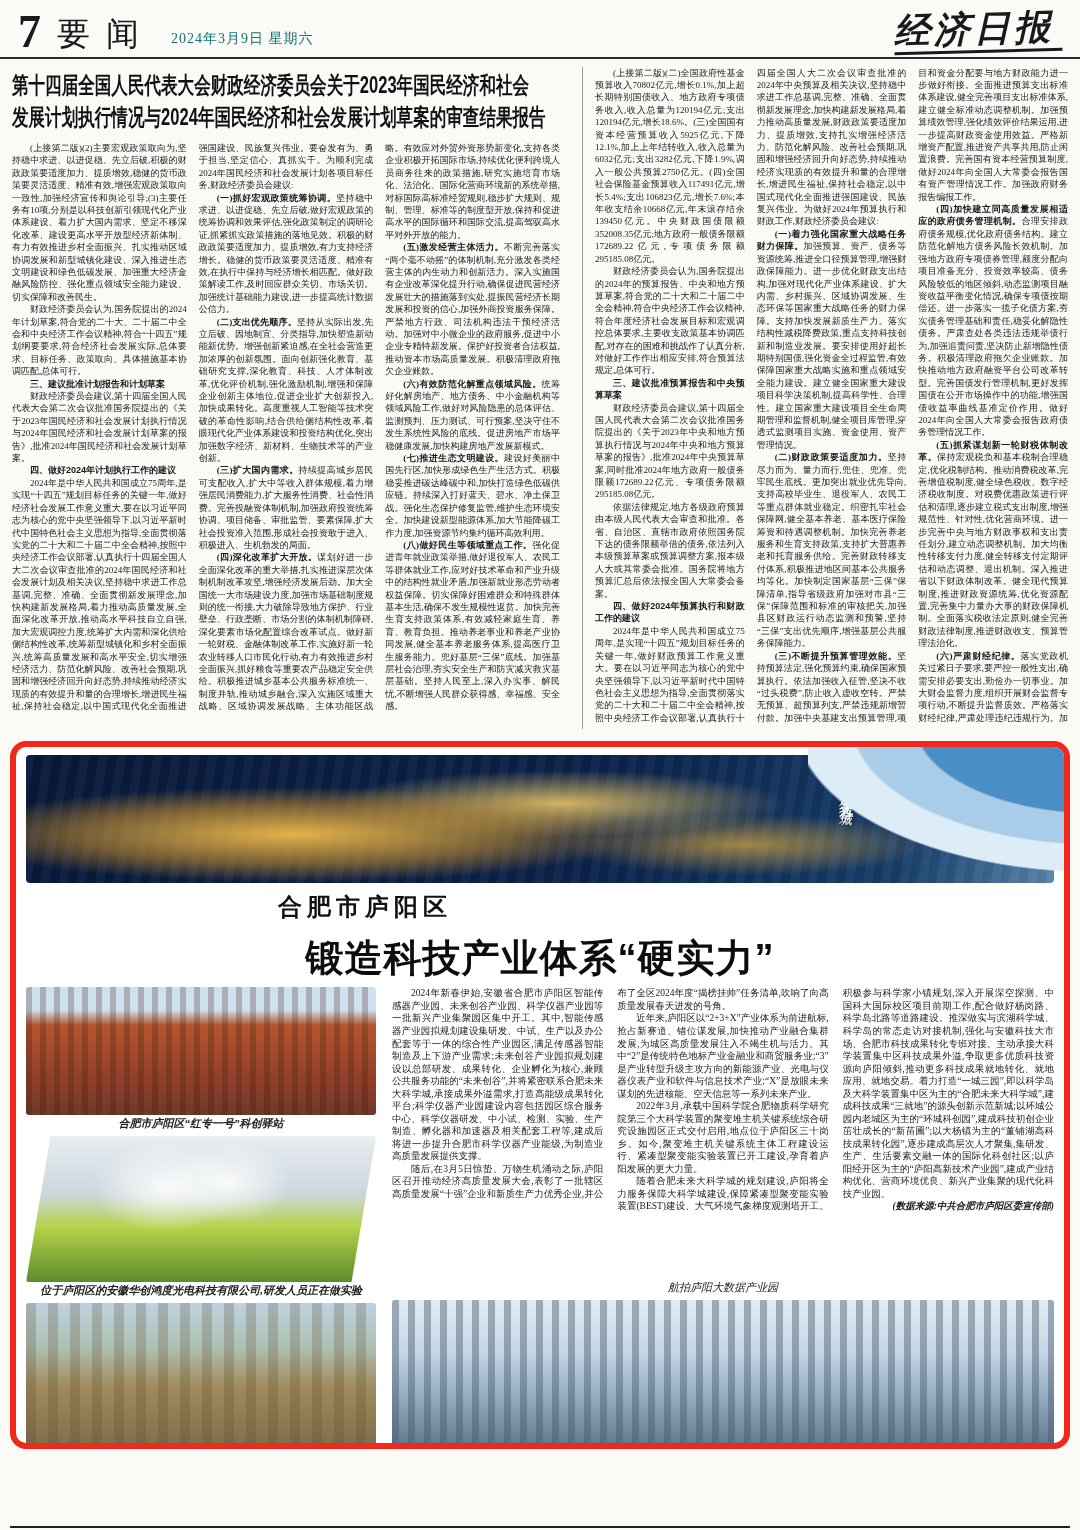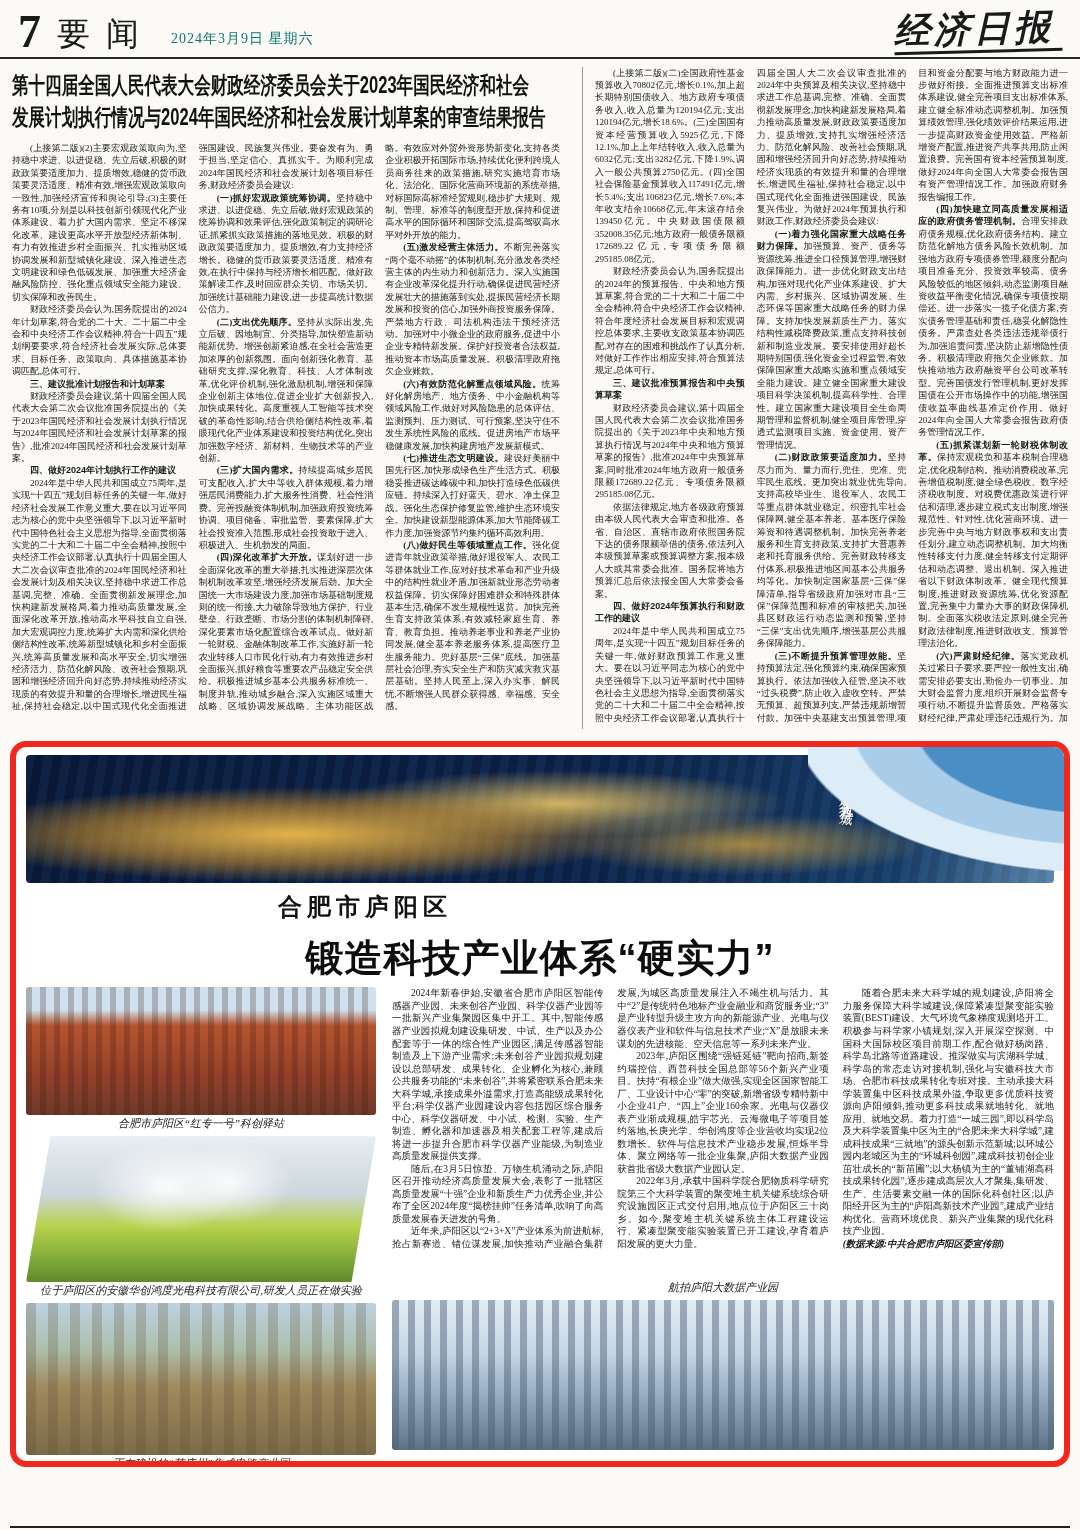--- a/index.html
+++ b/index.html
@@ -25,44 +25,44 @@
   .headline{margin:2px 0 8px;}
   .hl-line{font-family:"Liberation Sans","DejaVu Sans",sans-serif;font-weight:900;
     font-size:23px;line-height:1.42;white-space:nowrap;transform:scaleX(.72);transform-origin:0 50%;
     letter-spacing:0px;color:#111;}
   .art-text{column-gap:12px;column-count:3;text-align:justify;overflow:hidden;}
   .art-left .art-text{height:576px;font-size:9px;line-height:1.38;}
   .art-right .art-text{height:662px;font-size:9px;line-height:1.38;}
   .para{margin:0;text-indent:2em;}
   .para b{font-weight:bold;}
   .para.subhead{font-weight:bold;font-family:"Liberation Sans","DejaVu Sans",sans-serif;}
-  .para.src{text-indent:0;font-style:italic;font-weight:bold;}
+  .para.src{text-align:right;text-indent:0;font-style:italic;font-weight:bold;}
   
   .feature{margin:10px 10px 4px;border:6px solid #f2281c;border-radius:16px;
-    background:#fff;position:relative;overflow:hidden;padding:8px 10px 18px;height:688px;}
+    background:#fff;position:relative;overflow:hidden;padding:8px 10px 0;height:688px;}
   .f-hero{position:relative;height:128px;border-radius:4px;overflow:hidden;
     background:
       radial-gradient(55% 60% at 26% 62%, rgba(238,186,74,.95) 0%, rgba(205,146,46,.55) 38%, rgba(0,0,0,0) 62%),
       radial-gradient(38% 45% at 52% 38%, rgba(244,206,104,.85) 0%, rgba(0,0,0,0) 58%),
       radial-gradient(30% 40% at 70% 70%, rgba(222,170,62,.7) 0%, rgba(0,0,0,0) 60%),
       repeating-linear-gradient(100deg, rgba(28,58,100,.35) 0 9px, rgba(12,30,62,.35) 9px 18px),
       linear-gradient(105deg,#081430 0%,#0c2148 55%,#1d4a77 85%,#7fb2d8 100%);}
   .f-wave{position:absolute;right:-14px;top:-12px;width:270px;height:150px;
     background:
       radial-gradient(130% 115% at 108% -8%, #4a8ec6 0 52%, #a9cde9 53% 70%, #ddedf8 71% 86%, rgba(255,255,255,0) 87%);}
   .v-label{position:absolute;top:8px;right:200px;writing-mode:vertical-rl;
     color:#fff;font-style:italic;font-size:13px;letter-spacing:3px;height:112px;
     text-shadow:0 1px 2px rgba(0,0,0,.6);}
   .f-titles{text-align:center;margin:8px 0 4px;}
   .f-kicker{display:inline-block;font-family:"Liberation Sans","DejaVu Sans",sans-serif;
     font-size:24px;font-weight:bold;letter-spacing:5px;transform:translateX(-175px);color:#111;}
   .f-title{font-family:"Liberation Sans","DejaVu Sans",sans-serif;font-size:38px;
     font-weight:900;letter-spacing:1px;color:#0d0d0d;line-height:1.1;margin-top:15px;}
   .f-body{display:grid;grid-template-columns:350px 1fr;column-gap:16px;margin-top:8px;}
-  .f-photos{display:flex;flex-direction:column;}
+  .f-photos{display:flex;flex-direction:column;font-weight:bold;}
   .f-photo{border-radius:3px;}
   .p-station{height:128px;
     background:
       repeating-linear-gradient(90deg, rgba(60,25,15,.25) 0 6px, rgba(0,0,0,0) 6px 14px),
       linear-gradient(180deg,#cfe0ee 0%,#cfe0ee 18%,#b5552f 30%,#93402a 70%,#6e3a2a 100%);}
   .p-lab{height:146px;clip-path:polygon(7% 0,100% 0,93% 100%,0 100%);
     background:
       radial-gradient(30% 45% at 40% 35%, rgba(255,255,255,.9) 0%, rgba(255,255,255,0) 70%),
       radial-gradient(26% 40% at 58% 32%, rgba(255,255,255,.85) 0%, rgba(255,255,255,0) 70%),
       linear-gradient(180deg,#e8edf1 0%,#ccd6dc 40%,#b7d24c 62%,#7fa838 85%,#5e8a2c 100%);}
@@ -194,21 +194,20 @@
 
     <div class="f-right">
       <div class="f-text">
 
           <p class="para"><b></b><span>2024年新春伊始,安徽省合肥市庐阳区智能传感器产业园、未来创谷产业园、科学仪器产业园等一批新兴产业集聚园区集中开工。其中,智能传感器产业园拟规划建设集研发、中试、生产以及办公配套等于一体的综合性产业园区,满足传感器智能制造及上下游产业需求;未来创谷产业园拟规划建设以总部研发、成果转化、企业孵化为核心,兼顾公共服务功能的“未来创谷”,并将紧密联系合肥未来大科学城,承接成果外溢需求,打造高能级成果转化平台;科学仪器产业园建设内容包括园区综合服务中心、科学仪器研发、中小试、检测、实验、生产制造、孵化器和加速器及相关配套工程等,建成后将进一步提升合肥市科学仪器产业能级,为制造业高质量发展提供支撑。</span></p>
 
           <p class="para"><b></b><span>随后,在3月5日惊蛰、万物生机涌动之际,庐阳区召开推动经济高质量发展大会,表彰了一批辖区高质量发展“十强”企业和新质生产力优秀企业,并公布了全区2024年度“揭榜挂帅”任务清单,吹响了向高质量发展春天进发的号角。</span></p>
 
           <p class="para"><b></b><span>近年来,庐阳区以“2+3+X”产业体系为前进航标,抢占新赛道、错位谋发展,加快推动产业融合集群发展,为城区高质量发展注入不竭生机与活力。其中“2”是传统特色地标产业金融业和商贸服务业;“3”是产业转型升级主攻方向的新能源产业、光电与仪器仪表产业和软件与信息技术产业;“X”是放眼未来谋划的先进核能、空天信息等一系列未来产业。</span></p>
 
-          <p class="para"><b></b><span>2023年,庐阳区围绕“强链延链”靶向招商,新签约瑞控信、西普科技全国总部等56个新兴产业项目。扶持“有根企业”做大做强,实现全区国家智能工厂、工业设计中心“零”的突破,新增省级专精特新中小企业41户、“四上”企业160余家。光电与仪器仪表产业渐成规模,皓宇芯光、云海微电子等项目签约落地,长庚光学、华创鸿度等企业营收均实现2位数增长。软件与信息技术产业稳步发展,恒烁半导体、聚立网络等一批企业集聚,庐阳大数据产业园获首批省级大数据产业园认定。</span></p>
 
           <p class="para"><b></b><span>2022年3月,承载中国科学院合肥物质科学研究院第三个大科学装置的聚变堆主机关键系统综合研究设施园区正式交付启用,地点位于庐阳区三十岗乡。如今,聚变堆主机关键系统主体工程建设运行、紧凑型聚变能实验装置已开工建设,孕育着庐阳发展的更大力量。</span></p>
 
           <p class="para"><b></b><span>随着合肥未来大科学城的规划建设,庐阳将全力服务保障大科学城建设,保障紧凑型聚变能实验装置(BEST)建设、大气环境气象梯度观测塔开工。积极参与科学家小镇规划,深入开展深空探测、中国科大国际校区项目前期工作,配合做好杨岗路、科学岛北路等道路建设。推深做实与滨湖科学城、科学岛的常态走访对接机制,强化与安徽科技大市场、合肥市科技成果转化专班对接。主动承接大科学装置集中区科技成果外溢,争取更多优质科技资源向庐阳倾斜,推动更多科技成果就地转化、就地应用、就地交易。着力打造“一城三园”,即以科学岛及大科学装置集中区为主的“合肥未来大科学城”,建成科技成果“三就地”的源头创新示范新城;以环城公园内老城区为主的“环城科创园”,建成科技初创企业茁壮成长的“新苗圃”;以大杨镇为主的“董铺湖高科技成果转化园”,逐步建成高层次人才聚集,集研发、生产、生活要素交融一体的国际化科创社区;以庐阳经开区为主的“庐阳高新技术产业园”,建成产业结构优化、营商环境优良、新兴产业集聚的现代化科技产业园。</span></p>
 
           <p class="para src"><b></b><span>(数据来源:中共合肥市庐阳区委宣传部)</span></p>
         </div>
       <div class="f-bottom">
         <div class="f-cap">航拍庐阳大数据产业园</div>
         <div class="f-photo p-city"></div>

